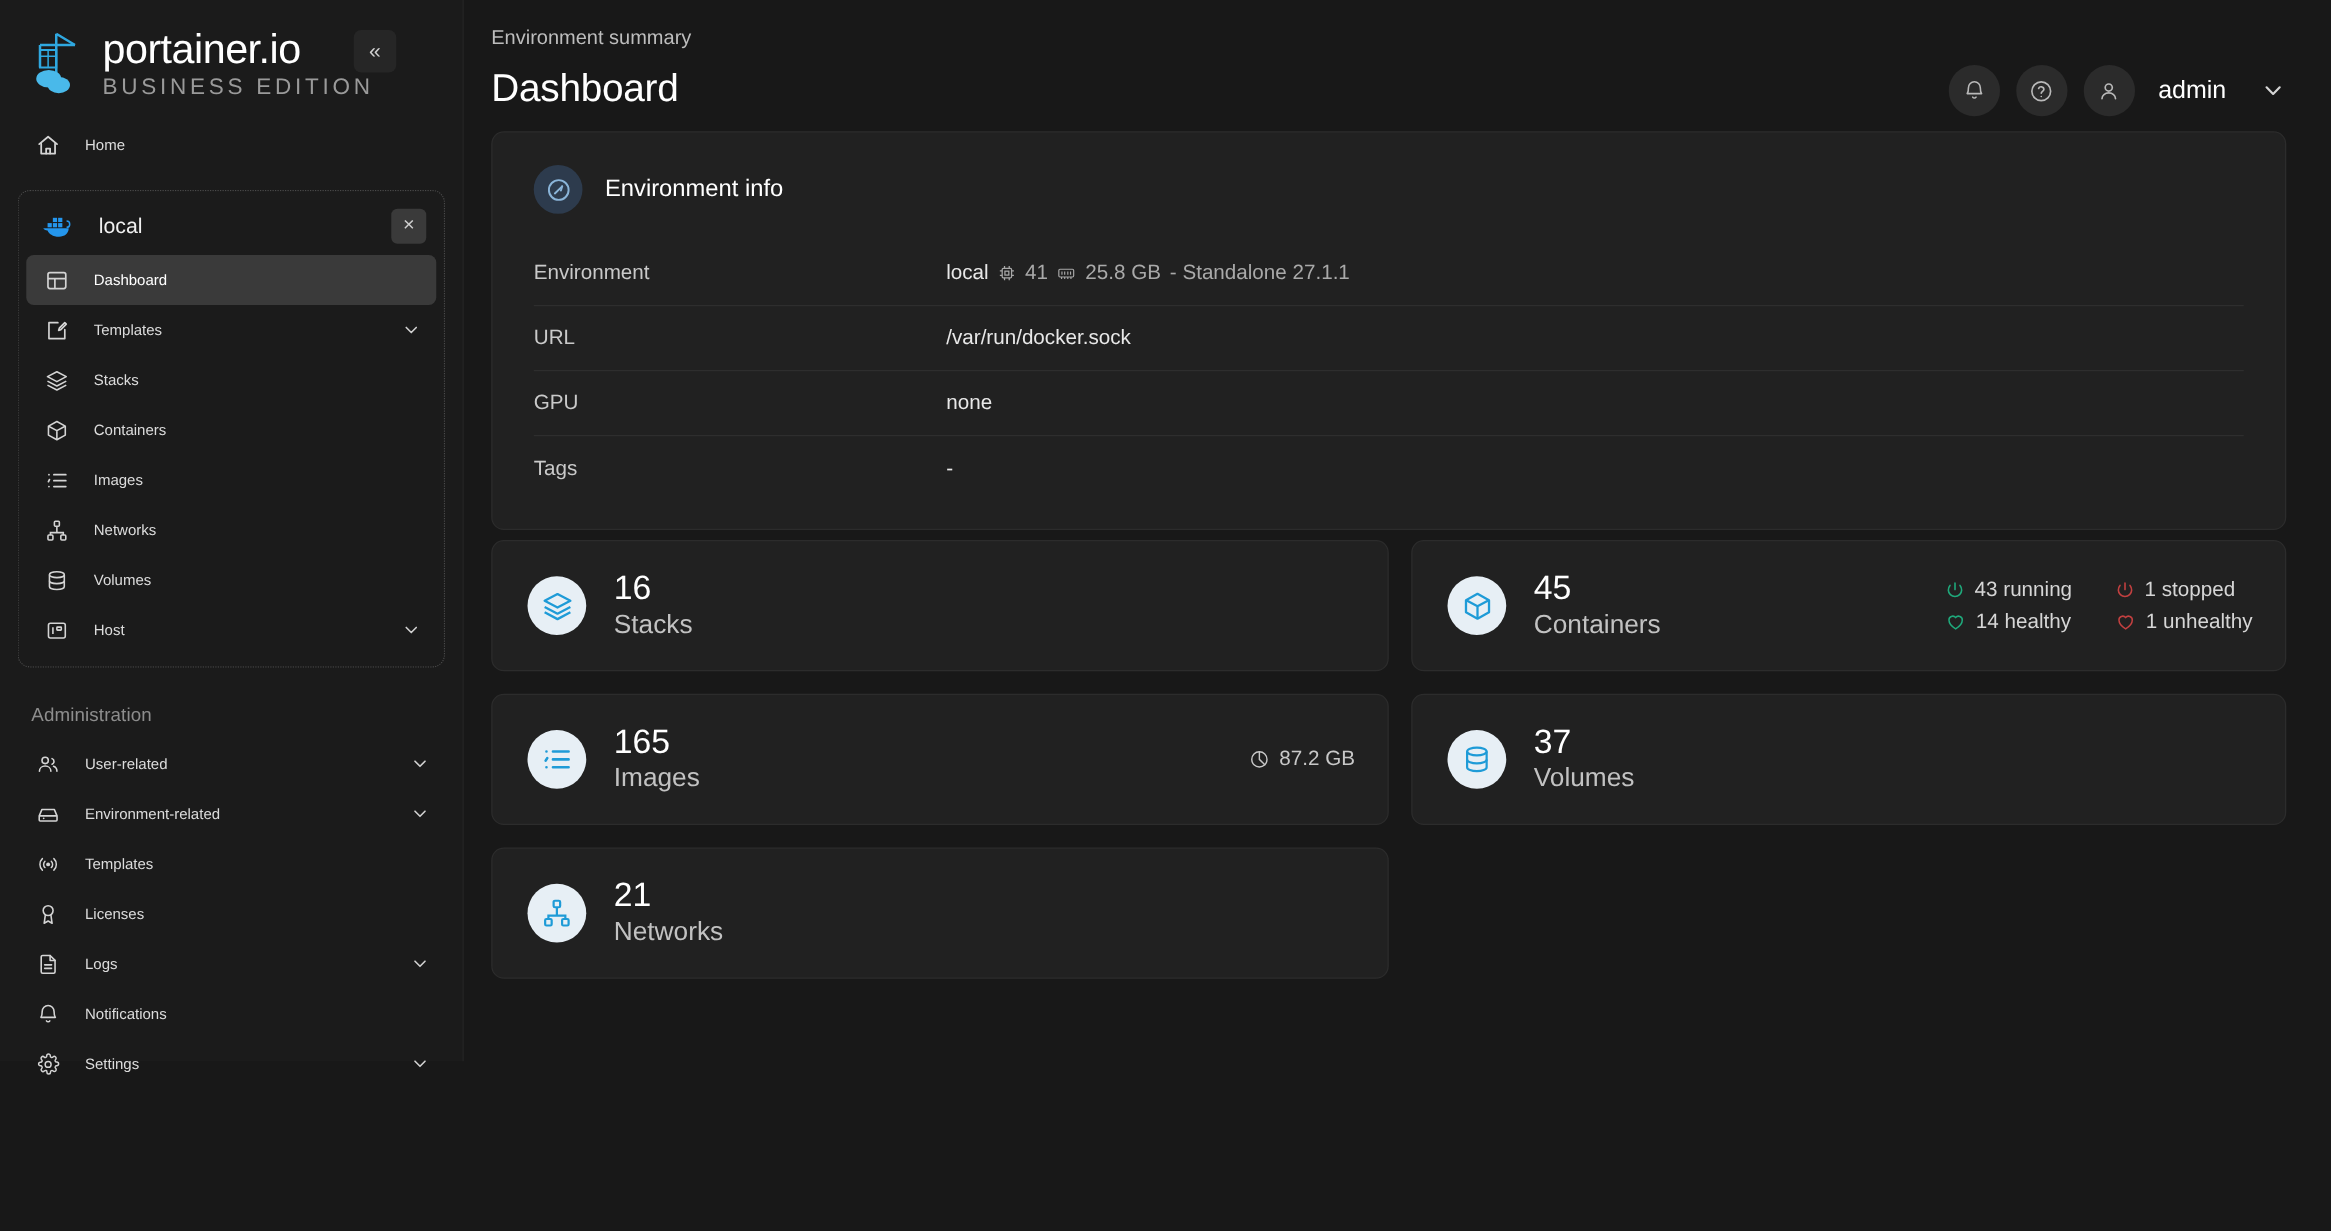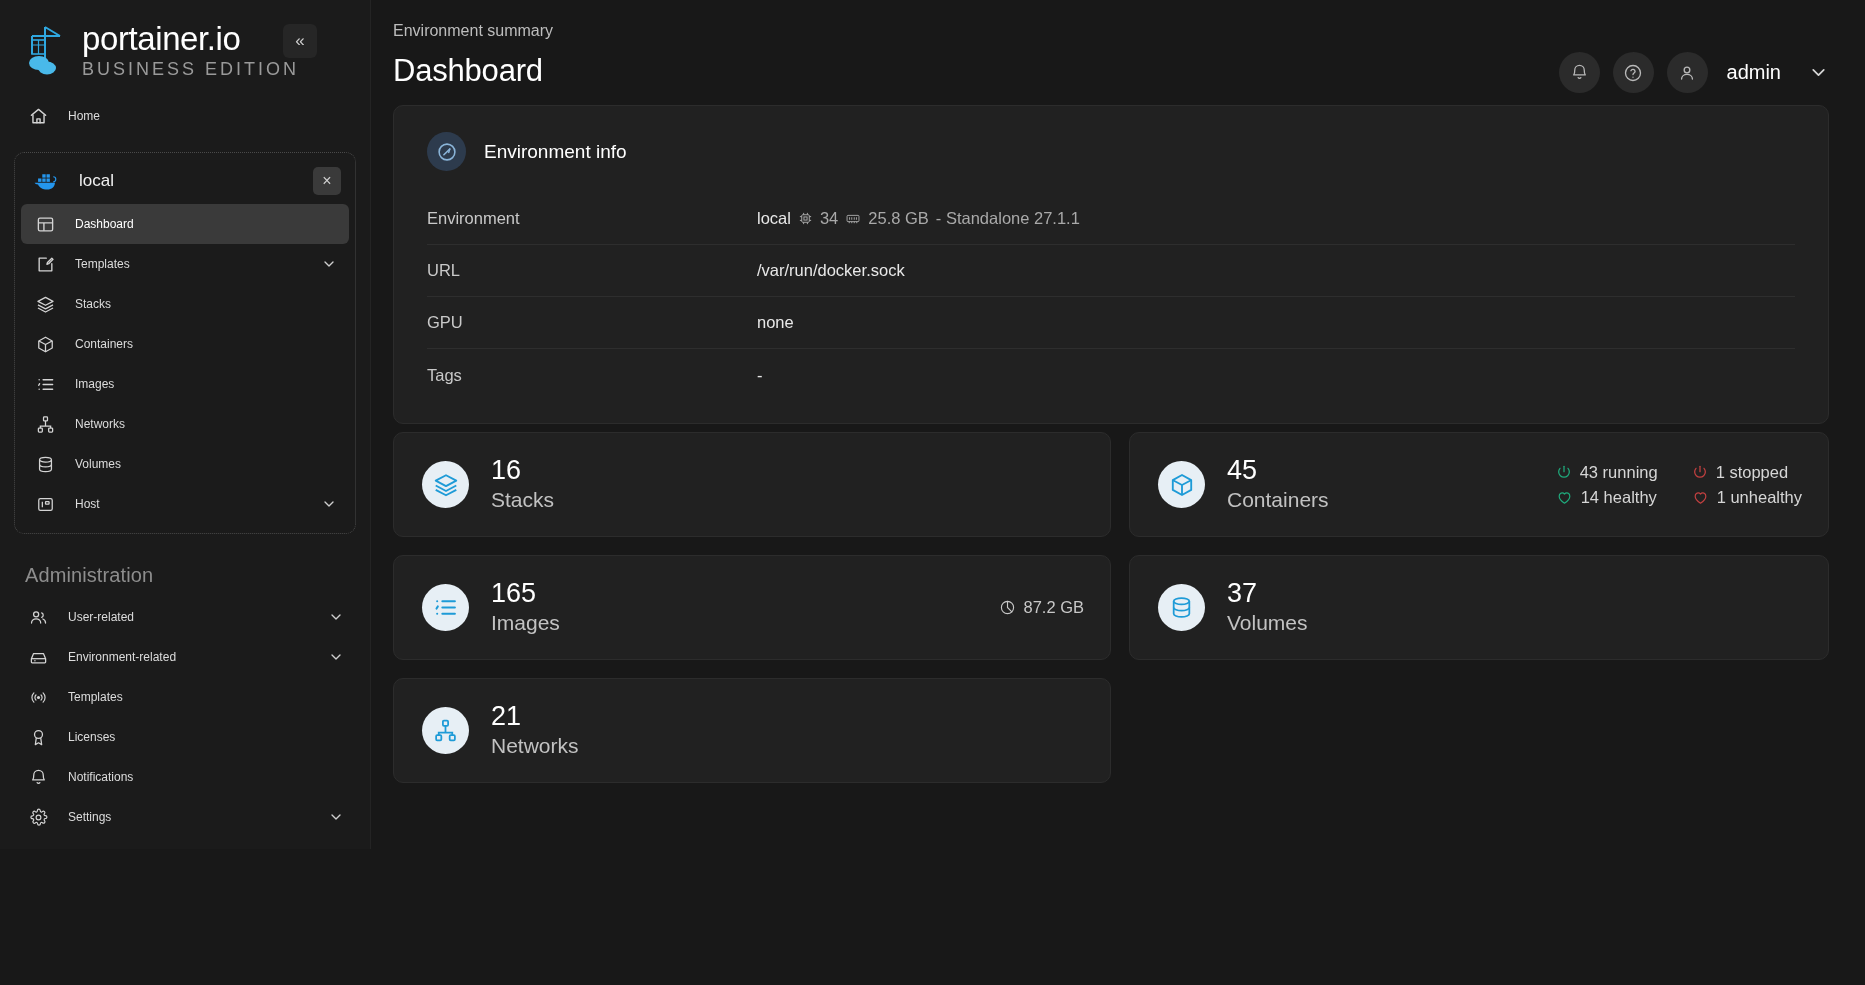--- a/index.html
+++ b/index.html
@@ -73,21 +73,21 @@
     position: absolute; right: 8px; top: 7px;
     width: 28px; height: 28px; border-radius: 5px;
     background: #3a3a3a; color: #cfcfcf;
     display: flex; align-items: center; justify-content: center;
     font-size: 16px; cursor: pointer;
   }
   .env-nav { padding: 2px 0 0 0; }
   .env-nav .nav-item { margin: 0 0 0 0; }
 
   .admin-title {
-    color: #8d8d8d; font-size: 20px;
+    color: #8d8d8d; font-size: 15px;
     padding: 30px 0 10px 25px; letter-spacing: 0.1px;
   }
   .nav-bottom { padding: 0 14px; }
 
   
   .main { flex: 1 1 auto; height: 829px; overflow: hidden; background: #181818; }
   .topbar {
     display: flex; align-items: flex-start; justify-content: space-between;
     padding: 18px 36px 0 22px;
     height: 105px;
@@ -369,20 +369,34 @@
       <div class="nav-item">
         <span class="ico">
           <svg width="19" height="19" viewBox="0 0 24 24" fill="none" stroke="currentColor" stroke-width="1.6" stroke-linejoin="round">
             <circle cx="12" cy="8.2" r="5"></circle>
               <path d="M9.2 12.5 8 21l4-2.3L16 21l-1.2-8.5"></path>
           </svg>
         </span>
         <span class="lbl">Licenses</span>
       </div>
 
+      <div class="nav-item">
+        <span class="ico">
+          <svg width="19" height="19" viewBox="0 0 24 24" fill="none" stroke="currentColor" stroke-width="1.6" stroke-linejoin="round" stroke-linecap="round">
+            <path d="M14 3H6.5A1.5 1.5 0 0 0 5 4.5v15A1.5 1.5 0 0 0 6.5 21h11a1.5 1.5 0 0 0 1.5-1.5V8z"></path>
+            <path d="M14 3v5h5M8.5 12.5h7M8.5 16h7"></path>
+          </svg>
+        </span>
+        <span class="lbl">Logs</span>
+        <span class="chev">
+          <svg width="16" height="16" viewBox="0 0 24 24" fill="none" stroke="currentColor" stroke-width="2" stroke-linecap="round" stroke-linejoin="round">
+              <path d="M6 9l6 6 6-6"></path>
+            </svg>
+        </span>
+      </div>
 
       <div class="nav-item">
         <span class="ico">
           <svg width="19" height="19" viewBox="0 0 24 24" fill="none" stroke="currentColor" stroke-width="1.6" stroke-linecap="round" stroke-linejoin="round">
             <path d="M6 9a6 6 0 1 1 12 0c0 4.2 1.3 6 1.3 6H4.7S6 13.2 6 9z"></path>
               <path d="M10.3 18.5a2 2 0 0 0 3.4 0"></path>
           </svg>
         </span>
         <span class="lbl">Notifications</span>
       </div>
@@ -461,21 +475,21 @@
             <div class="info-key">Environment</div>
             <div class="info-val">
               <span>local</span>
               <span class="mini-ico">
                 <svg width="15" height="15" viewBox="0 0 24 24" fill="none" stroke="currentColor" stroke-width="1.6">
                   <rect x="6" y="6" width="12" height="12" rx="1.5"></rect>
                     <rect x="9.5" y="9.5" width="5" height="5"></rect>
                   <path d="M9 3v3M15 3v3M9 18v3M15 18v3M3 9h3M3 15h3M18 9h3M18 15h3"></path>
                 </svg>
               </span>
-              <span class="muted">34</span>
+              <span class="muted">41</span>
               <span class="mini-ico">
                 <svg width="16" height="15" viewBox="0 0 24 24" fill="none" stroke="currentColor" stroke-width="1.5">
                   <rect x="2.5" y="7" width="19" height="10" rx="1.5"></rect>
                   <path d="M6 17v2.5M10 17v2.5M14 17v2.5M18 17v2.5M6.5 10v4M10 10v4M14 10v4M17.5 10v4"></path>
                 </svg>
               </span>
               <span class="muted">25.8 GB</span>
               <span class="muted">- Standalone 27.1.1</span>
             </div>
           </div>

